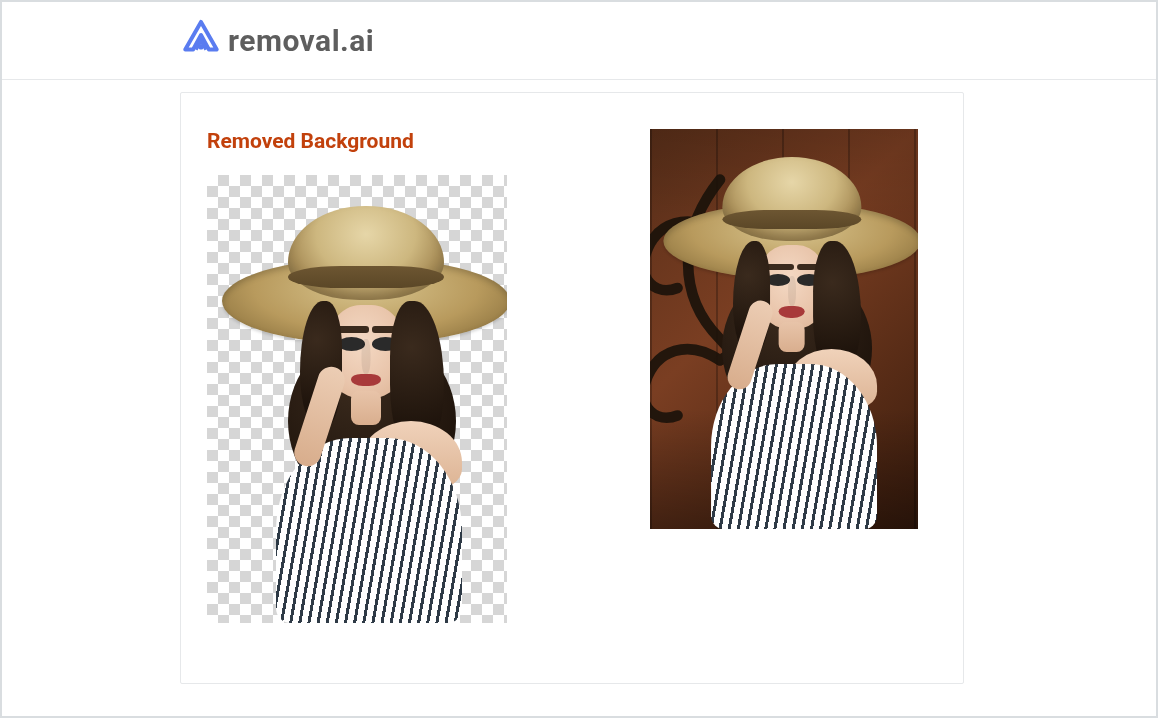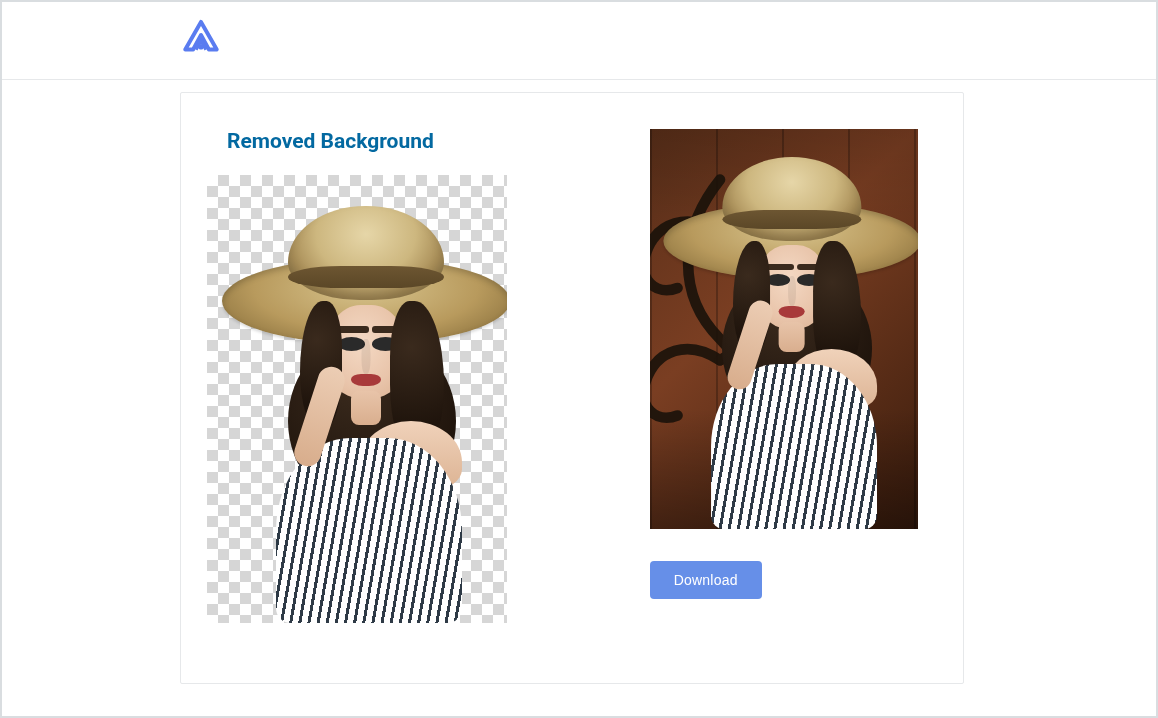--- a/index.html
+++ b/index.html
@@ -30,21 +30,21 @@
       width: 784px; height: 592px;
       border: 1px solid #e6e8ea;
       border-radius: 2px;
       display: flex;
       padding: 36px 26px 20px 26px;
     }
     .col { display: flex; flex-direction: column; }
     .col-left { width: 362px; margin-right: 96px; }
     .col-right { width: 300px; }
     .section-title {
-      font-size: 21px; font-weight: 700; color: #0369a1; margin-bottom: 22px; margin-left: 20px;
+      font-size: 21px; font-weight: 700; color: #c2410c; margin-bottom: 22px;
     }
     
     .checker {
       width: 300px; height: 448px;
       background-color: #fff;
       background-image:
         linear-gradient(45deg, #d6d6d6 25%, transparent 25%, transparent 75%, #d6d6d6 75%),
         linear-gradient(45deg, #d6d6d6 25%, transparent 25%, transparent 75%, #d6d6d6 75%);
       background-size: 22px 22px;
       background-position: 0 0, 11px 11px;
@@ -136,20 +136,21 @@
 <div class="outer">
   <div class="header">
     <div class="logo">
       <span>
         <svg viewBox="0 0 64 64" fill="none">
           <path d="M32 6 L56 48 H44 L32 26 L20 48 H8 Z" stroke="#5a7cf0" stroke-width="6" stroke-linejoin="round" fill="none"></path>
           <path d="M24 48 L32 34 L40 48" stroke="#5a7cf0" stroke-width="6" stroke-linejoin="round" fill="none"></path>
           <circle cx="32" cy="44" r="4" fill="#5a7cf0"></circle>
         </svg>
       </span>
+      <span class="logo-text">removal.ai</span>
     </div>
   </div>
 
   <div class="content-wrap">
     <div class="panel">
 
       <div class="col col-left">
         <div class="section-title">Removed Background</div>
         <div class="checker">
           <div class="person person-left">
@@ -207,18 +208,17 @@
             <div class="nose" style="top:34%;"></div>
             <div class="lips" style="top:42%;"></div>
             <div class="hair" style="left:28%; top:25%; width:14%; height:30%; border-radius:60% 40% 50% 50%;"></div>
             <div class="hair" style="left:58%; top:25%; width:18%; height:36%; border-radius:40% 60% 50% 50%;"></div>
             <div class="neck" style="top:46%; width:10%; height:8%; border-radius:8px;"></div>
             <div class="shoulder" style="top:53%; left:48%; width:34%; height:16%;"></div>
             <div class="top-stripes" style="top:57%; left:20%; width:62%; height:43%;"></div>
             <div class="arm" style="top:40%; left:30%; width:9%; height:24%; transform:rotate(18deg);"></div>
           </div>
         </div>
-        <button class="download-btn">Download</button>
       </div>
 
     </div>
   </div>
 </div>
 
 </body></html>

